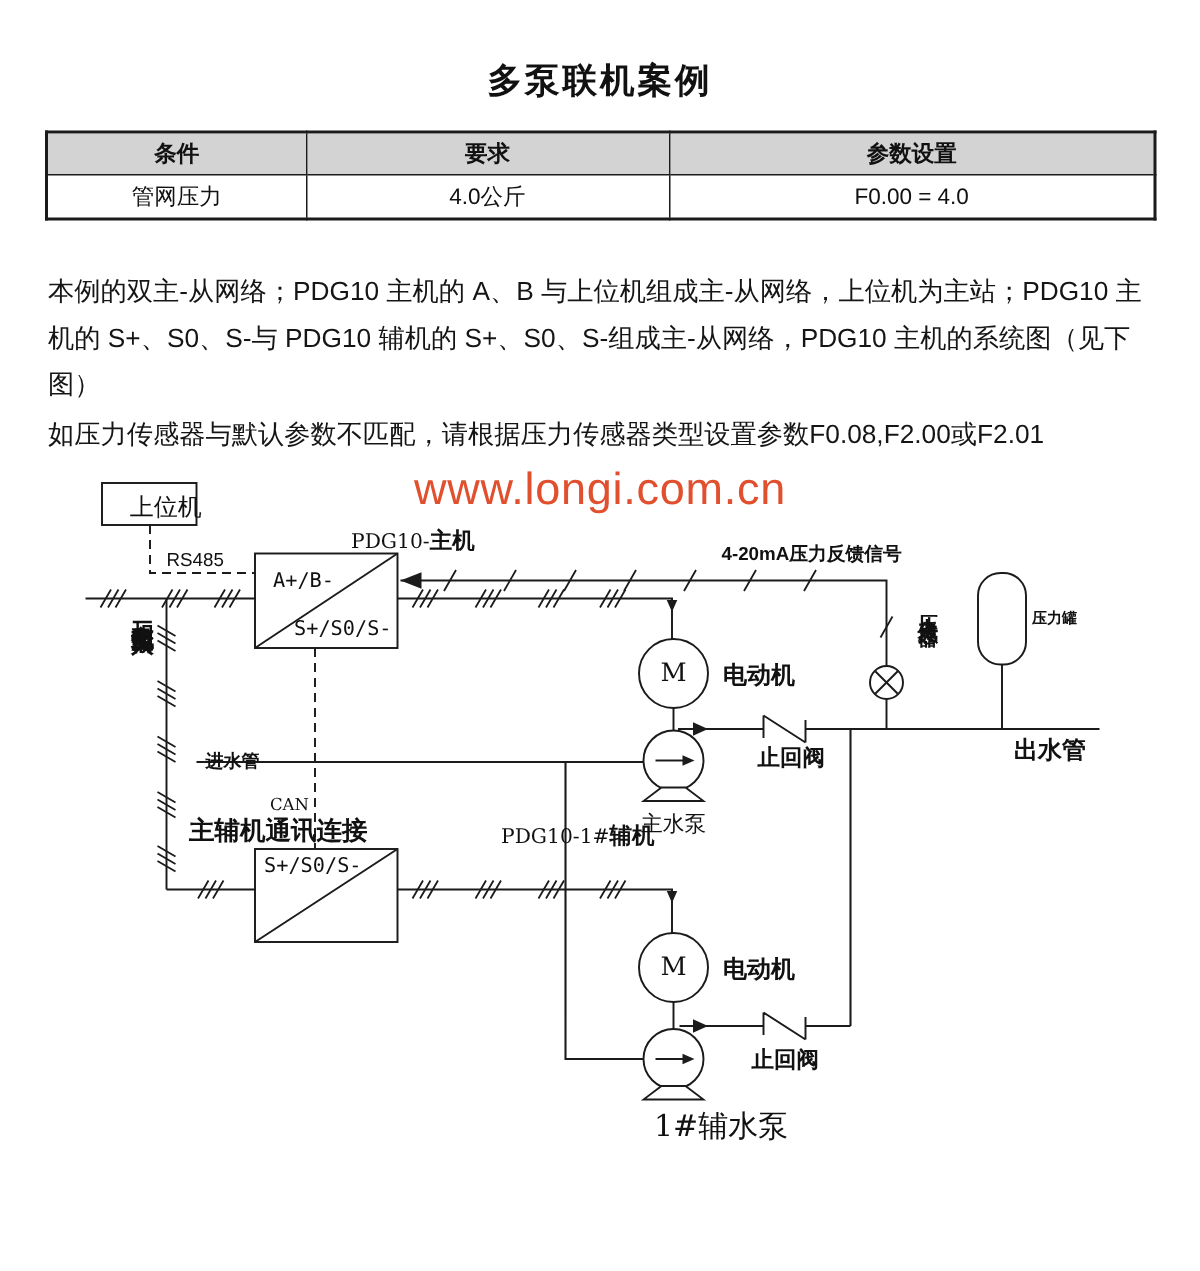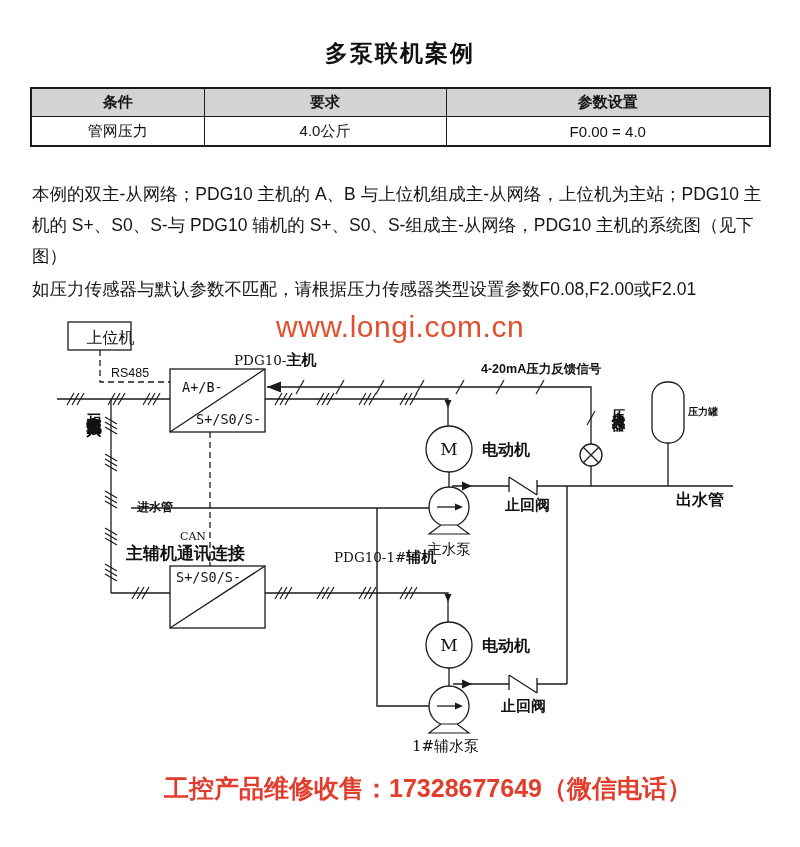--- a/index.html
+++ b/index.html
@@ -198,17 +198,16 @@
   <div class="lbl song" style="left:409px;top:540px;width:80px;text-align:center;font-size:14.5px;">主水泵</div>
   <div class="lbl hei" style="left:505px;top:496px;font-size:15px;">止回阀</div>
 
   <div class="lbl hei vert" style="left:609px;top:399px;font-size:13.5px;letter-spacing:2px;height:92px;">压力传感器</div>
   <div class="lbl hei" style="left:688px;top:405px;font-size:10px;">压力罐</div>
   <div class="lbl hei" style="left:676px;top:490px;font-size:16px;">出水管</div>
 
   <div class="lbl song" style="left:437px;top:635px;width:24px;text-align:center;font-size:17px;">M</div>
   <div class="lbl hei" style="left:482px;top:636px;font-size:16px;">电动机</div>
   <div class="lbl hei" style="left:501px;top:697px;font-size:15px;">止回阀</div>
-  <div class="lbl song" style="left:412px;top:737px;width:80px;font-size:15px;">1#辅水泵</div>
-
-  <div class="abs footer" style="color:#e23c2c;">工控产品维修收售：17328677649（微信电话）</div>
+  <div class="lbl song" style="left:436px;top:737px;width:80px;font-size:20px;">1#辅水泵</div>
+
 
 </div>
 
 </body></html>

